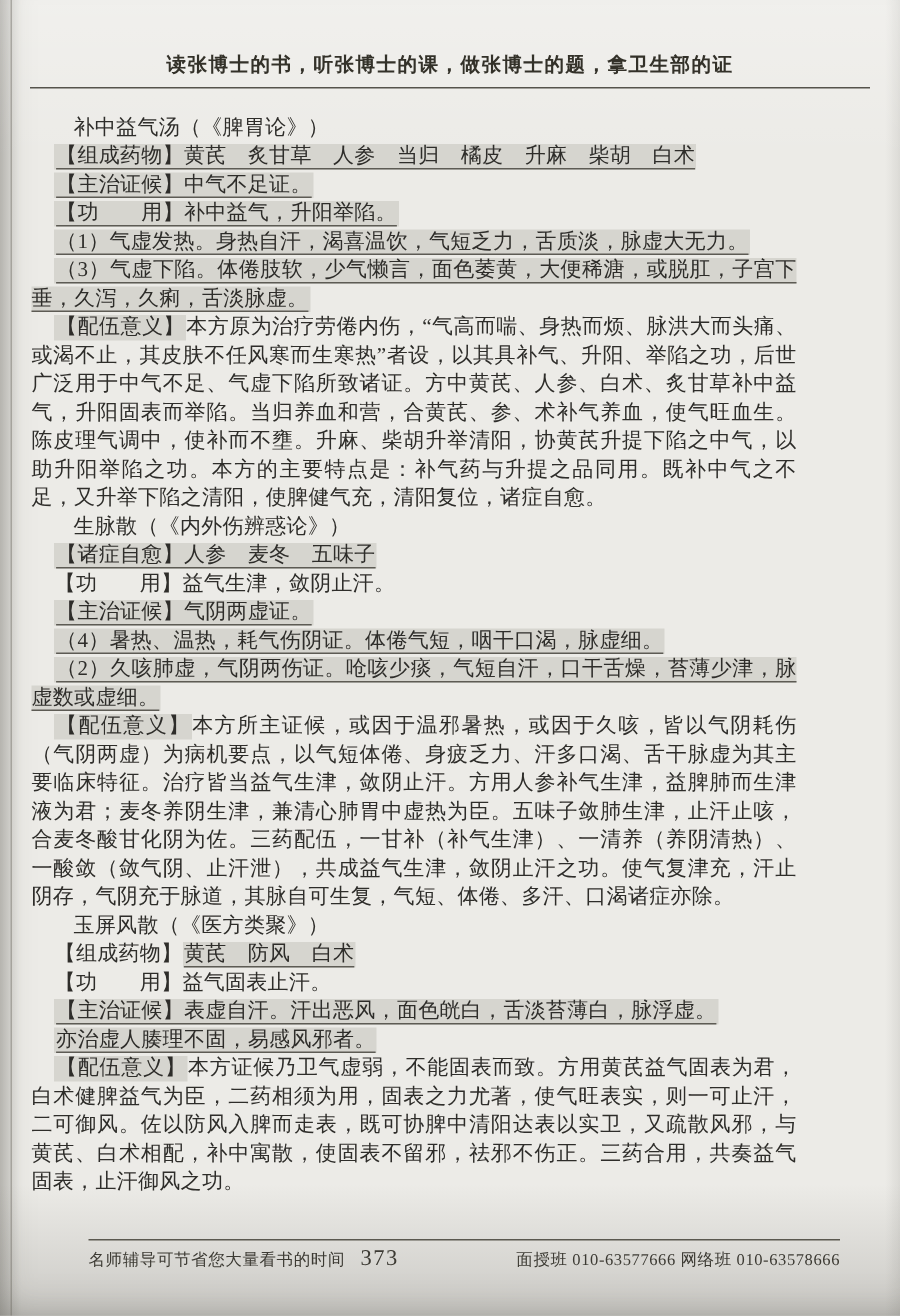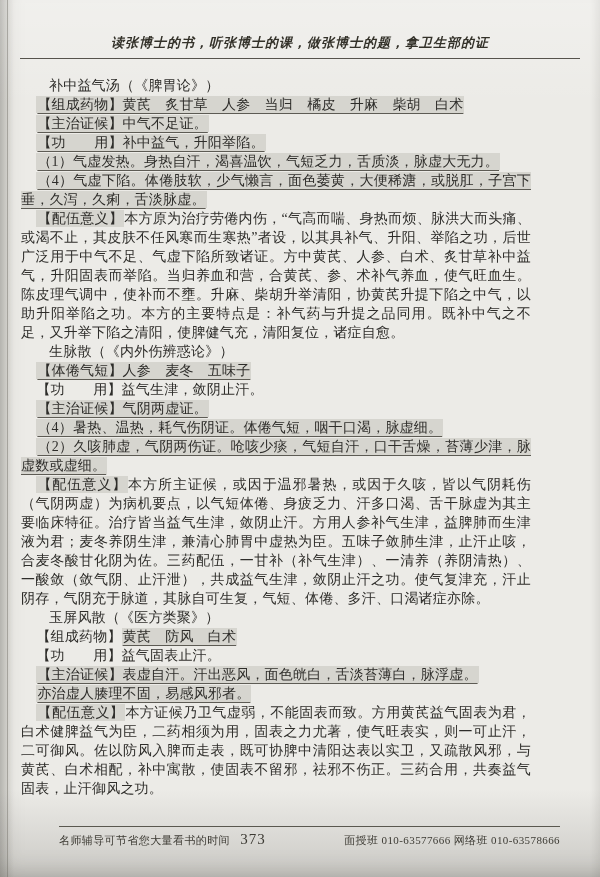--- a/index.html
+++ b/index.html
@@ -19,21 +19,21 @@
     box-shadow:inset 10px -12px 26px -16px rgba(70,68,60,.5);
     color:var(--text,#2e2d2a);
   }
   .scan-line-left{
     position:absolute;left:7px;top:0;width:1px;height:100%;
     background:rgba(110,108,100,.45);
   }
   .header{padding:34px 20px 0 20px;}
   .slogan{
     text-align:center;font-size:13px;line-height:17px;font-weight:600;
-    letter-spacing:1px;color:#333129;font-style:italic;
+    letter-spacing:1px;color:#333129;
   }
   .header-rule{height:0;border-bottom:1.6px solid #55534c;margin-top:7px;}
   .doc{
     margin:17px 44px 0 21px;
     width:510px;
     font-size:14px;line-height:19px;
     text-align:justify;
     letter-spacing:.2px;
   }
   .doc p{margin:0;}
@@ -72,24 +72,24 @@
     <div class="slogan">读张博士的书，听张博士的课，做张博士的题，拿卫生部的证</div>
     <div class="header-rule"></div>
   </div>
 
   <div class="doc">
       <p class="title-line">补中益气汤（《脾胃论》）</p>
       <p class="para"><span class="seg hlu">【组成药物】黄芪　炙甘草　人参　当归　橘皮　升麻　柴胡　白术</span></p>
       <p class="para"><span class="seg hlu">【主治证候】中气不足证。</span></p>
       <p class="para"><span class="seg hlu">【功　　用】补中益气，升阳举陷。</span></p>
       <p class="para"><span class="seg hlu">（1）气虚发热。身热自汗，渴喜温饮，气短乏力，舌质淡，脉虚大无力。</span></p>
-      <p class="para"><span class="seg hlu">（4）气虚下陷。体倦肢软，少气懒言，面色萎黄，大便稀溏，或脱肛，子宫下垂，久泻，久痢，舌淡脉虚。</span></p>
+      <p class="para"><span class="seg hlu">（3）气虚下陷。体倦肢软，少气懒言，面色萎黄，大便稀溏，或脱肛，子宫下垂，久泻，久痢，舌淡脉虚。</span></p>
       <p class="para"><span class="seg hl">【配伍意义】</span><span class="seg plain">本方原为治疗劳倦内伤，“气高而喘、身热而烦、脉洪大而头痛、或渴不止，其皮肤不任风寒而生寒热”者设，以其具补气、升阳、举陷之功，后世广泛用于中气不足、气虚下陷所致诸证。方中黄芪、人参、白术、炙甘草补中益气，升阳固表而举陷。当归养血和营，合黄芪、参、术补气养血，使气旺血生。陈皮理气调中，使补而不壅。升麻、柴胡升举清阳，协黄芪升提下陷之中气，以助升阳举陷之功。本方的主要特点是：补气药与升提之品同用。既补中气之不足，又升举下陷之清阳，使脾健气充，清阳复位，诸症自愈。</span></p>
       <p class="title-line">生脉散（《内外伤辨惑论》）</p>
-      <p class="para"><span class="seg hlu">【体倦气短】人参　麦冬　五味子</span></p>
+      <p class="para"><span class="seg hlu">【诸症自愈】人参　麦冬　五味子</span></p>
       <p class="para"><span class="seg plain">【功　　用】益气生津，敛阴止汗。</span></p>
       <p class="para"><span class="seg hlu">【主治证候】气阴两虚证。</span></p>
       <p class="para"><span class="seg hlu">（4）暑热、温热，耗气伤阴证。体倦气短，咽干口渴，脉虚细。</span></p>
       <p class="para"><span class="seg hlu">（2）久咳肺虚，气阴两伤证。呛咳少痰，气短自汗，口干舌燥，苔薄少津，脉虚数或虚细。</span></p>
       <p class="para"><span class="seg hl">【配伍意义】</span><span class="seg plain">本方所主证候，或因于温邪暑热，或因于久咳，皆以气阴耗伤（气阴两虚）为病机要点，以气短体倦、身疲乏力、汗多口渴、舌干脉虚为其主要临床特征。治疗皆当益气生津，敛阴止汗。方用人参补气生津，益脾肺而生津液为君；麦冬养阴生津，兼清心肺胃中虚热为臣。五味子敛肺生津，止汗止咳，合麦冬酸甘化阴为佐。三药配伍，一甘补（补气生津）、一清养（养阴清热）、一酸敛（敛气阴、止汗泄），共成益气生津，敛阴止汗之功。使气复津充，汗止阴存，气阴充于脉道，其脉自可生复，气短、体倦、多汗、口渴诸症亦除。</span></p>
       <p class="title-line">玉屏风散（《医方类聚》）</p>
       <p class="para"><span class="seg plain">【组成药物】</span><span class="seg hlu">黄芪　防风　白术</span></p>
       <p class="para"><span class="seg plain">【功　　用】益气固表止汗。</span></p>
       <p class="para"><span class="seg hlu">【主治证候】表虚自汗。汗出恶风，面色㿠白，舌淡苔薄白，脉浮虚。</span></p>
       <p class="para"><span class="seg hlu">亦治虚人腠理不固，易感风邪者。</span></p>

